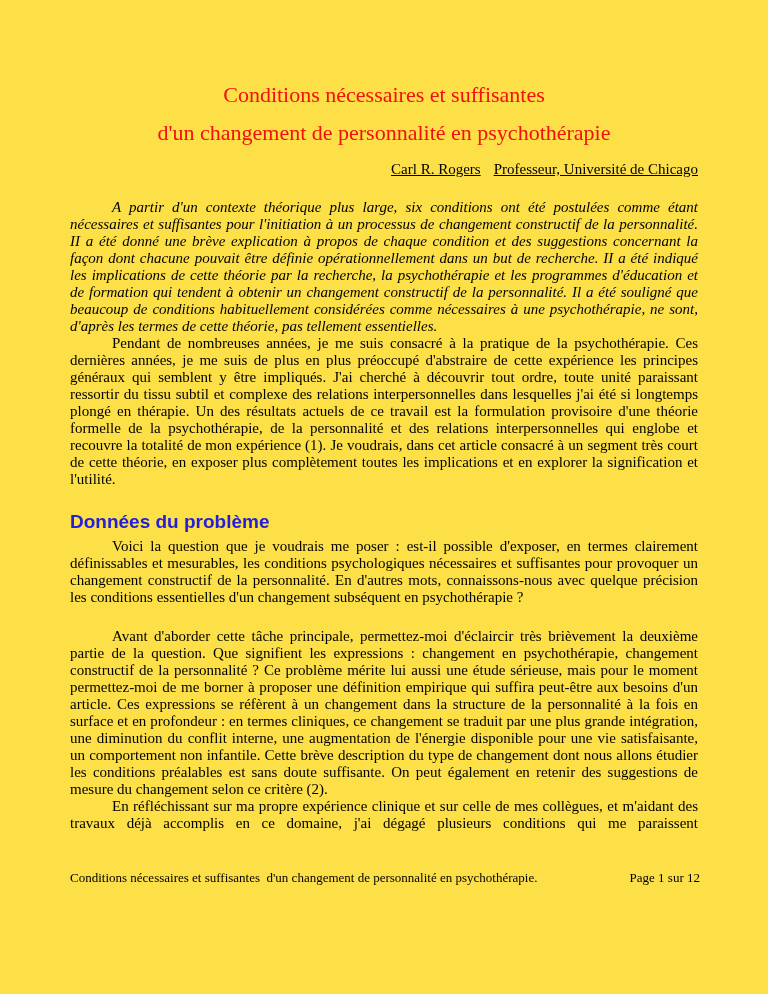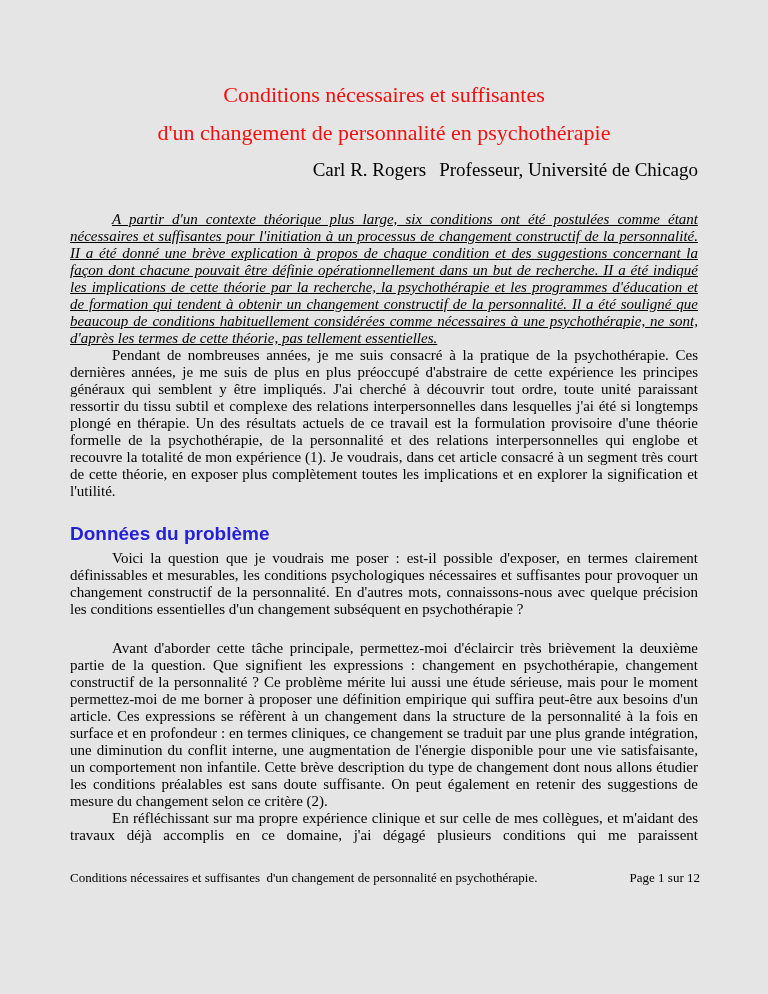--- a/index.html
+++ b/index.html
@@ -4,21 +4,21 @@
 <style>
   html, body {
     margin: 0;
     padding: 0;
     background: #ffffff;
   }
   .page {
     position: relative;
     width: 768px;
     height: 994px;
-    background: #e5e5e5;
+    background: #fde047;
     overflow: hidden;
     font-family: "Liberation Serif", "DejaVu Serif", serif;
     color: #000000;
   }
   .content {
     padding: 0 70px;
   }
   .doc-title {
     margin-top: 84px;
     text-align: center;
@@ -26,37 +26,37 @@
     font-size: 22px;
     line-height: 1.0;
     font-weight: 400;
   }
   .title-line.l2 {
     margin-top: 16px;
   }
   .byline {
     margin-top: 17px;
     text-align: right;
-    font-size: 19px;
+    font-size: 15px;
     line-height: 17px;
+    text-decoration: underline;
   }
   .byline .affil {
     margin-left: 13px;
   }
   p {
     margin: 0;
     font-size: 15px;
     line-height: 17px;
     text-align: justify;
     text-indent: 42px;
   }
   .abstract {
-    margin-top: 33px;
+    margin-top: 21px;
     font-style: italic;
-    text-decoration: underline;
   }
   .intro {
   }
   .section-heading {
     margin: 23px 0 5px 0;
     font-family: "Liberation Sans", "DejaVu Sans", sans-serif;
     font-size: 19px;
     line-height: 22px;
     font-weight: bold;
     color: #2420d9;

